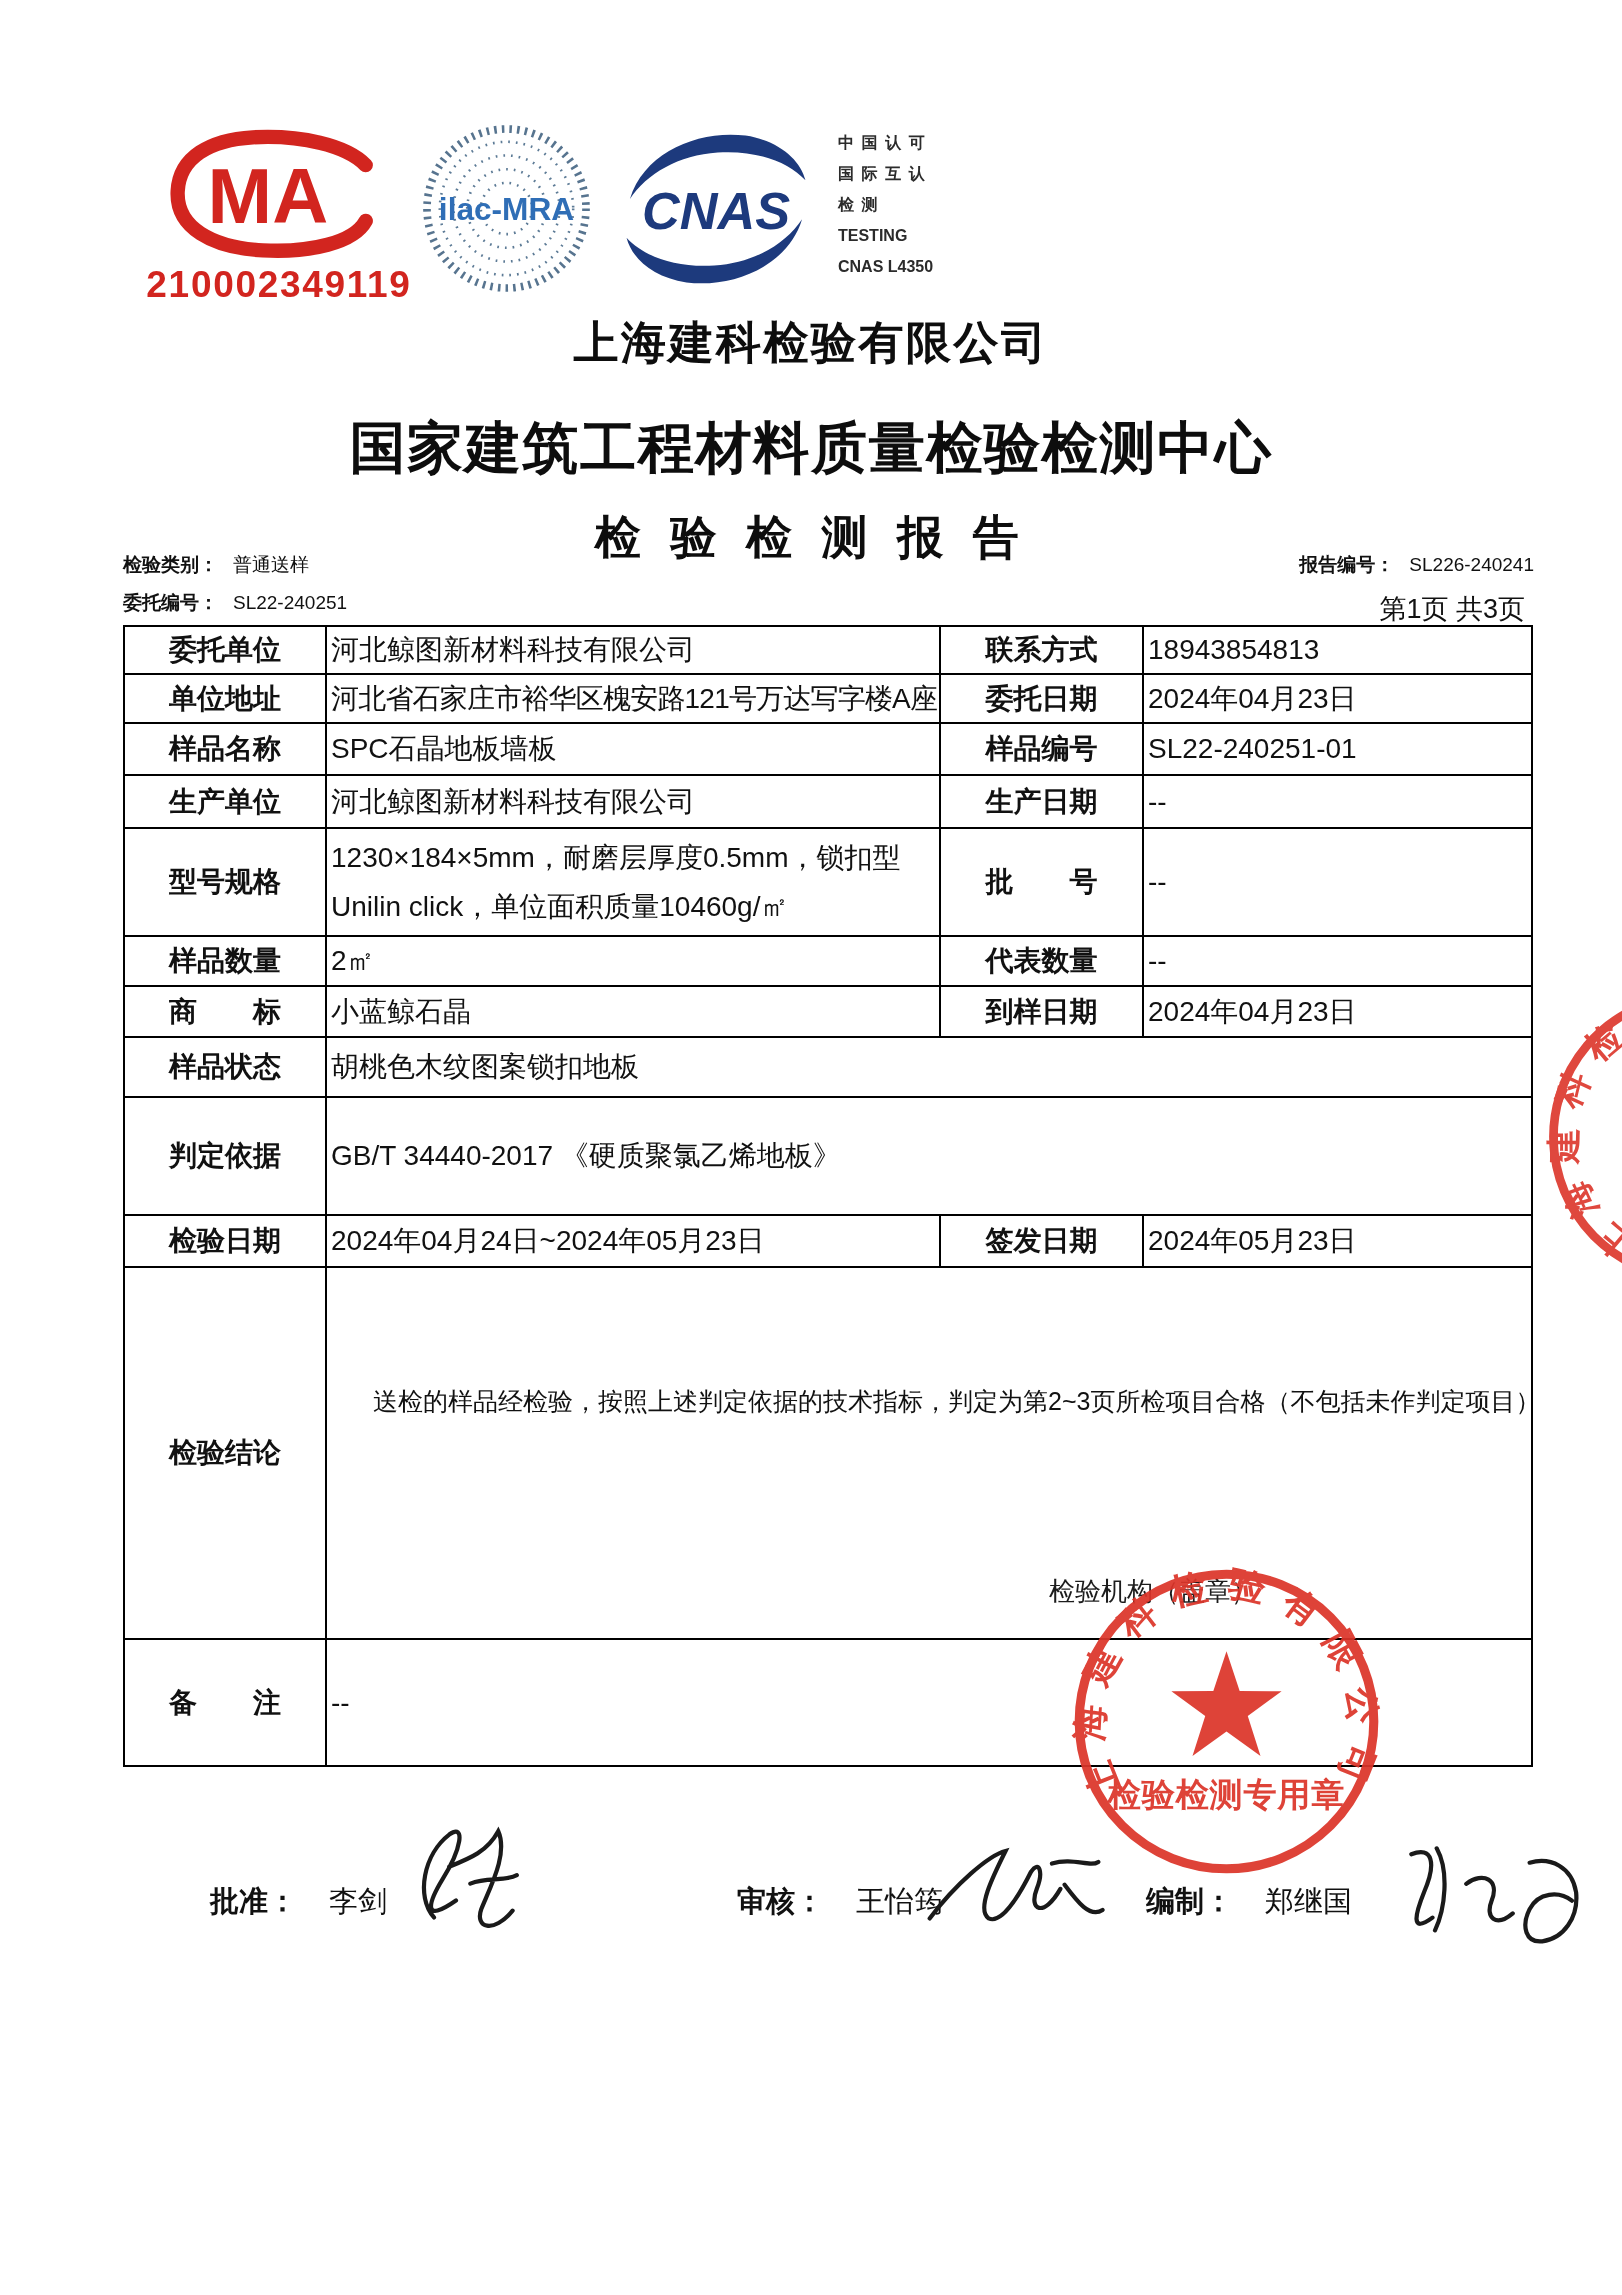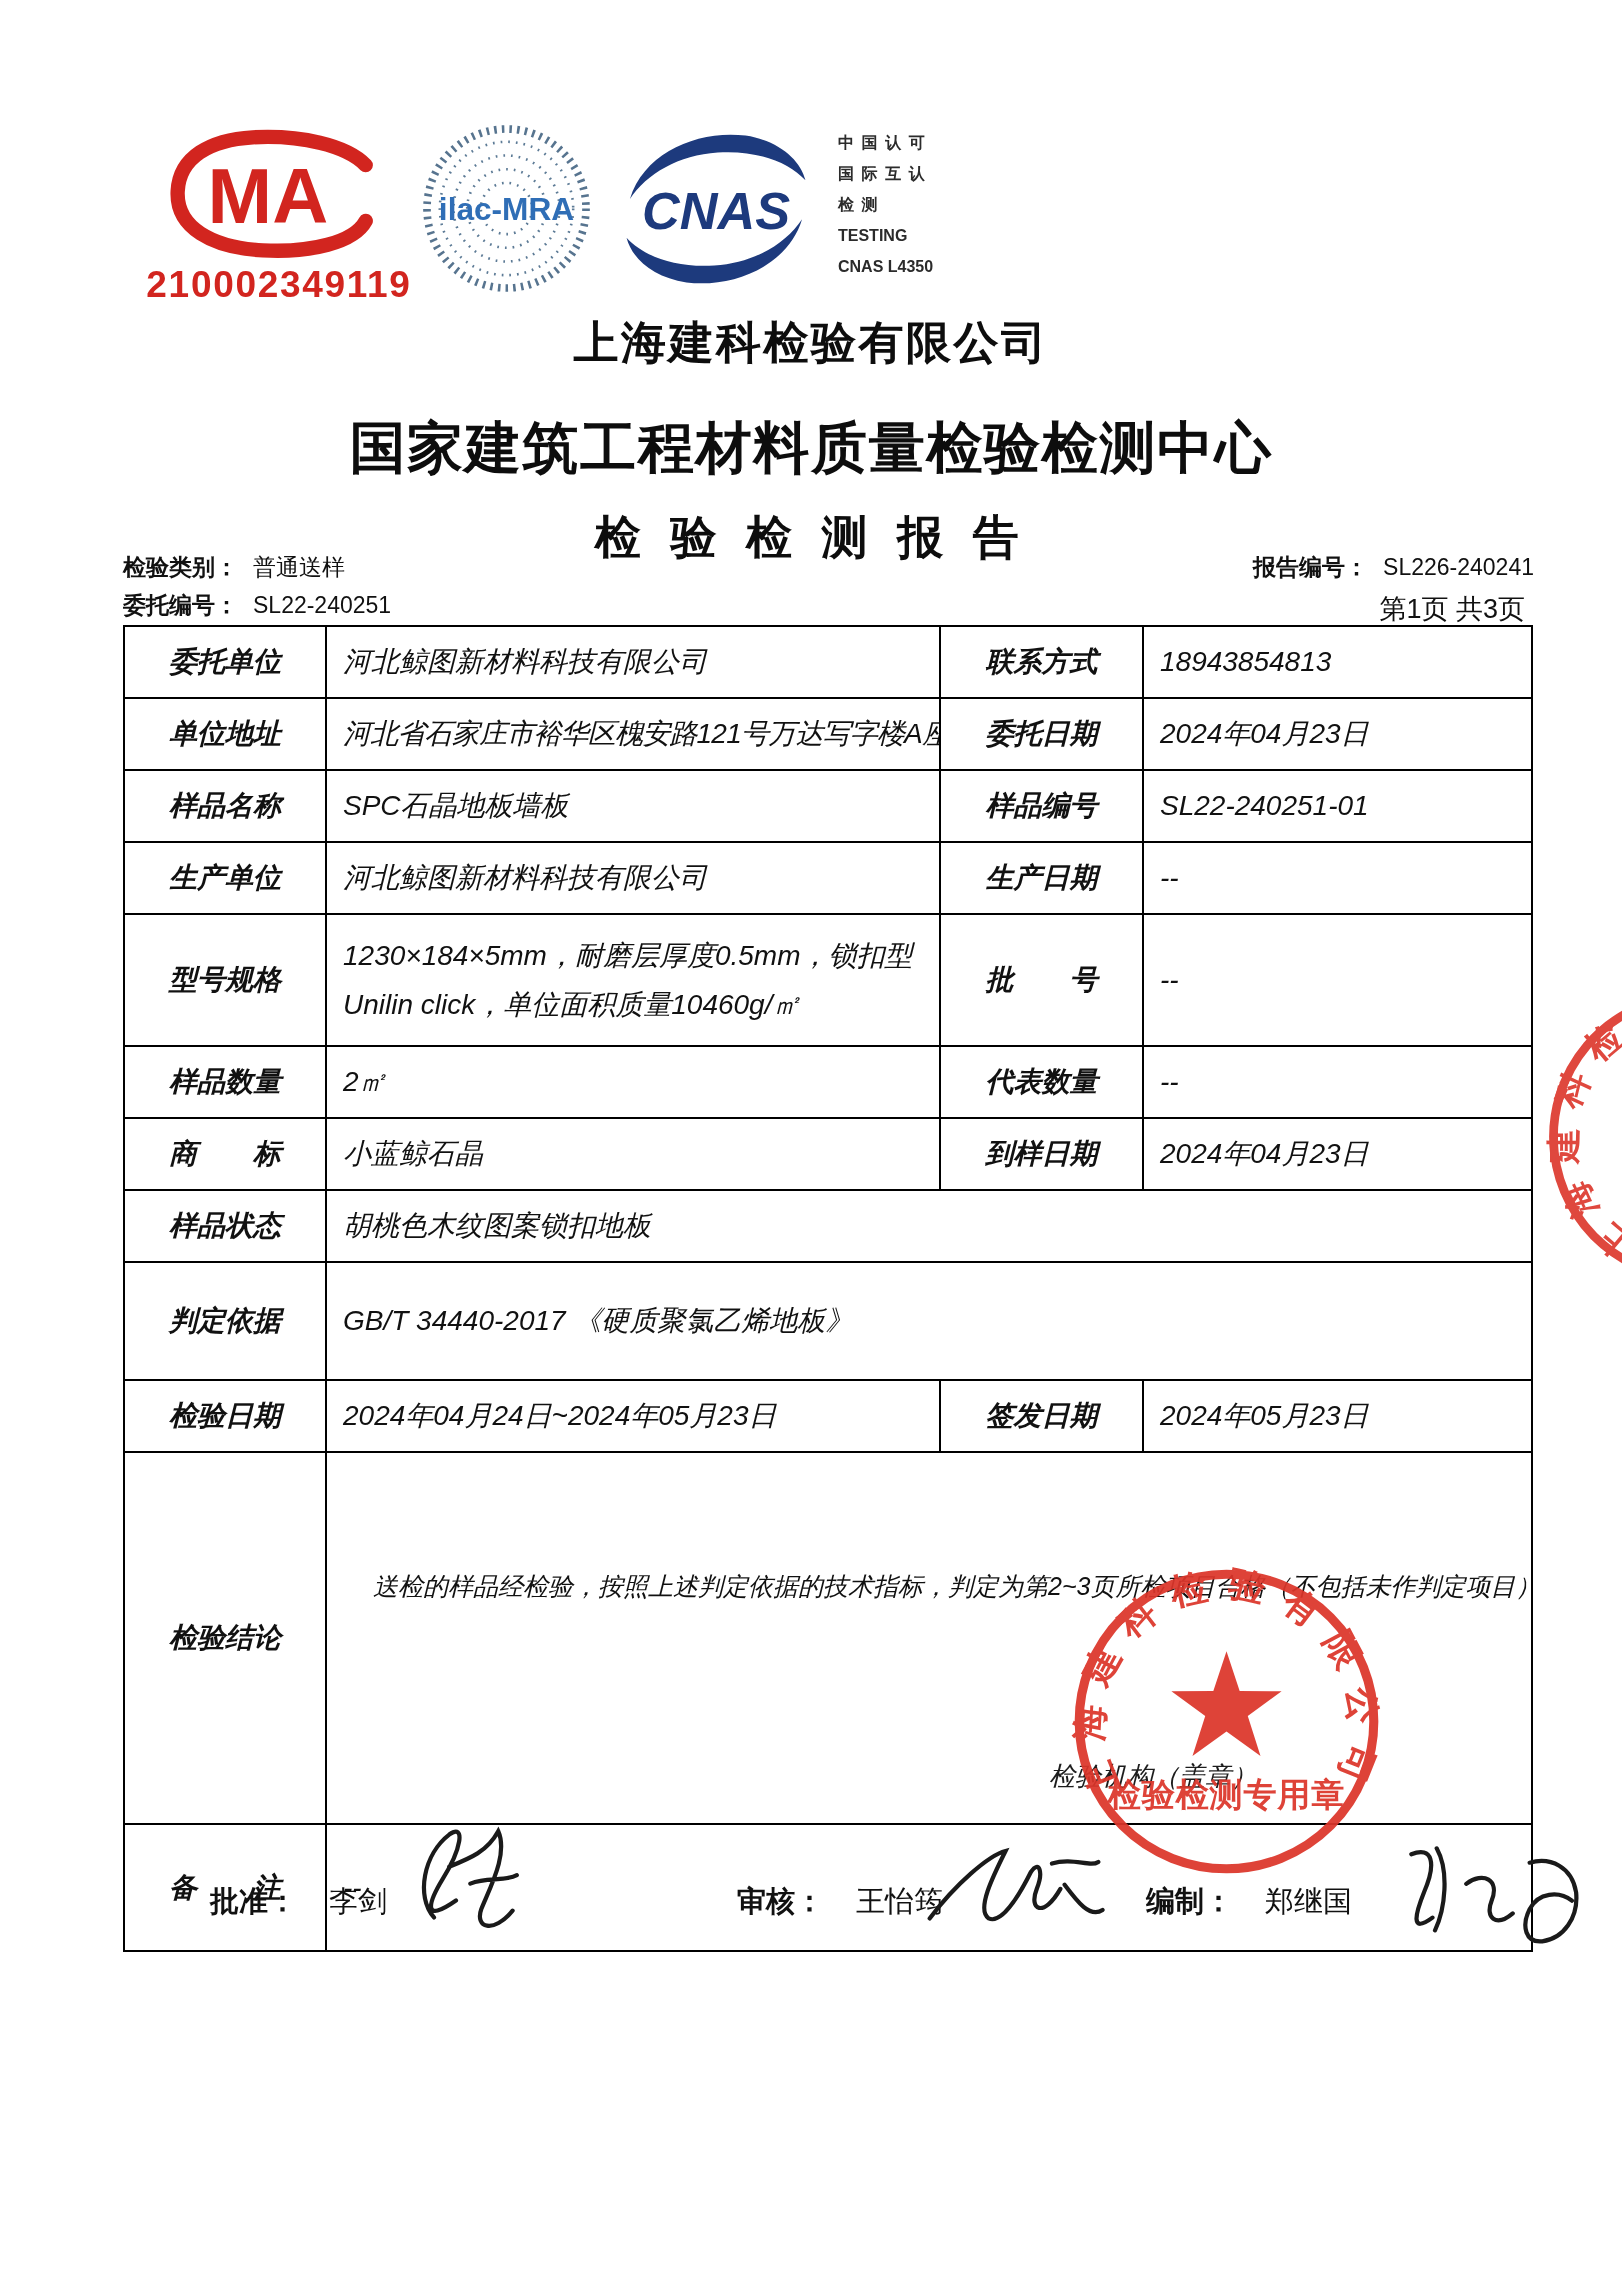--- a/index.html
+++ b/index.html
@@ -18,36 +18,36 @@
   .accred{left:838px;top:127px;line-height:31px;font-size:16px;font-weight:600;color:#2b2b2b;}
   .accred .cjk{letter-spacing:7.6px;}
 
   
   .title{left:0;width:1622px;text-align:center;font-weight:900;color:#0d0d0d;}
   .t1{top:313px;font-size:45px;letter-spacing:2.5px;}
   .t2{top:411px;font-size:56px;letter-spacing:1.7px;}
   .t3{top:507px;font-size:46px;letter-spacing:8.4px;}
 
   
-  .meta{font-size:23px;}
+  .meta{font-size:19px;}
   .meta b{font-weight:bold;}
   .meta .gap{display:inline-block;width:15px;}
   .m-left1{left:123px;top:552px;}
   .m-left2{left:123px;top:590px;}
   .m-right1{left:858px;top:552px;width:676px;text-align:right;}
   .m-right2{left:858px;top:591px;width:667px;text-align:right;font-size:27px;}
 
   
   table.rt{
     position:absolute;left:123px;top:625px;width:1410px;
     border-collapse:collapse;table-layout:fixed;
   }
   table.rt td{
     border:2.5px solid #000;font-size:28px;vertical-align:middle;
-    padding:16px;overflow:hidden;font-style:italic;
+    padding:4px;overflow:hidden;
   }
   td.lbl{font-weight:bold;text-align:center;}
   td.val{text-align:left;padding-left:22px;}
   td.tight{font-size:25px;letter-spacing:-0.8px;white-space:nowrap;}
   td.twoline{line-height:49px;padding-top:3.4px;padding-bottom:3.4px;}
   td.concl-cell{position:relative;vertical-align:top;}
   .concl-text{position:absolute;left:46px;top:117px;width:1141px;font-size:25px;white-space:nowrap;}
   .seal-note{position:absolute;left:722px;top:306px;font-size:26px;color:#1c1c1c;}
 
   

